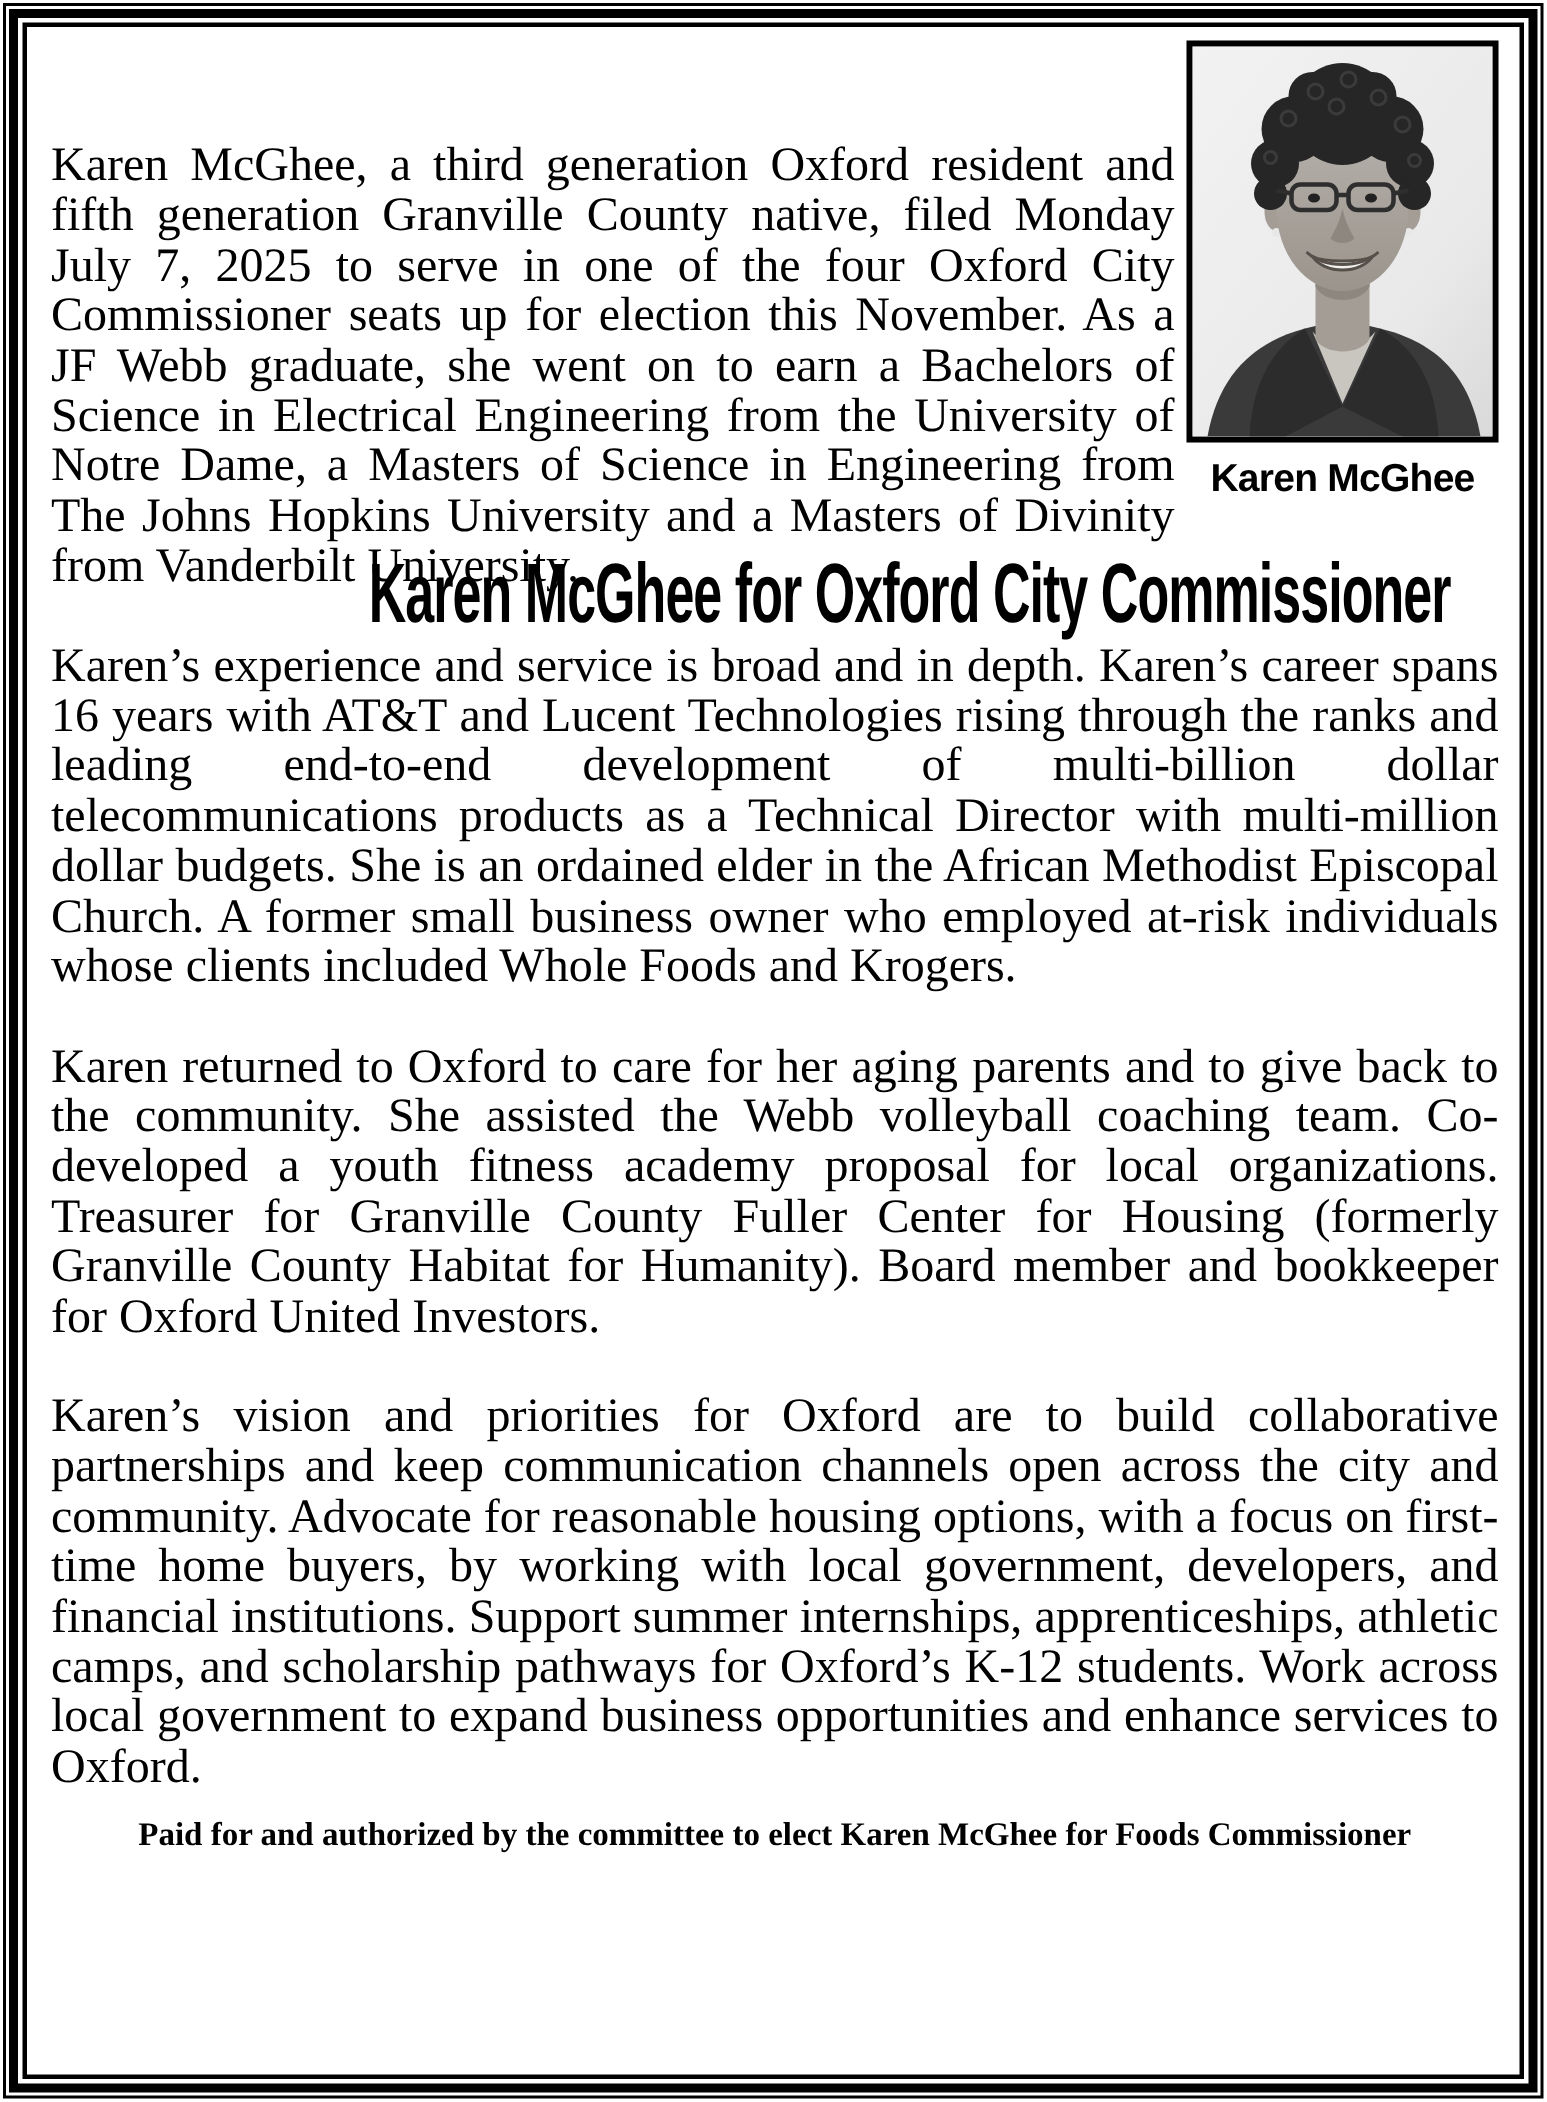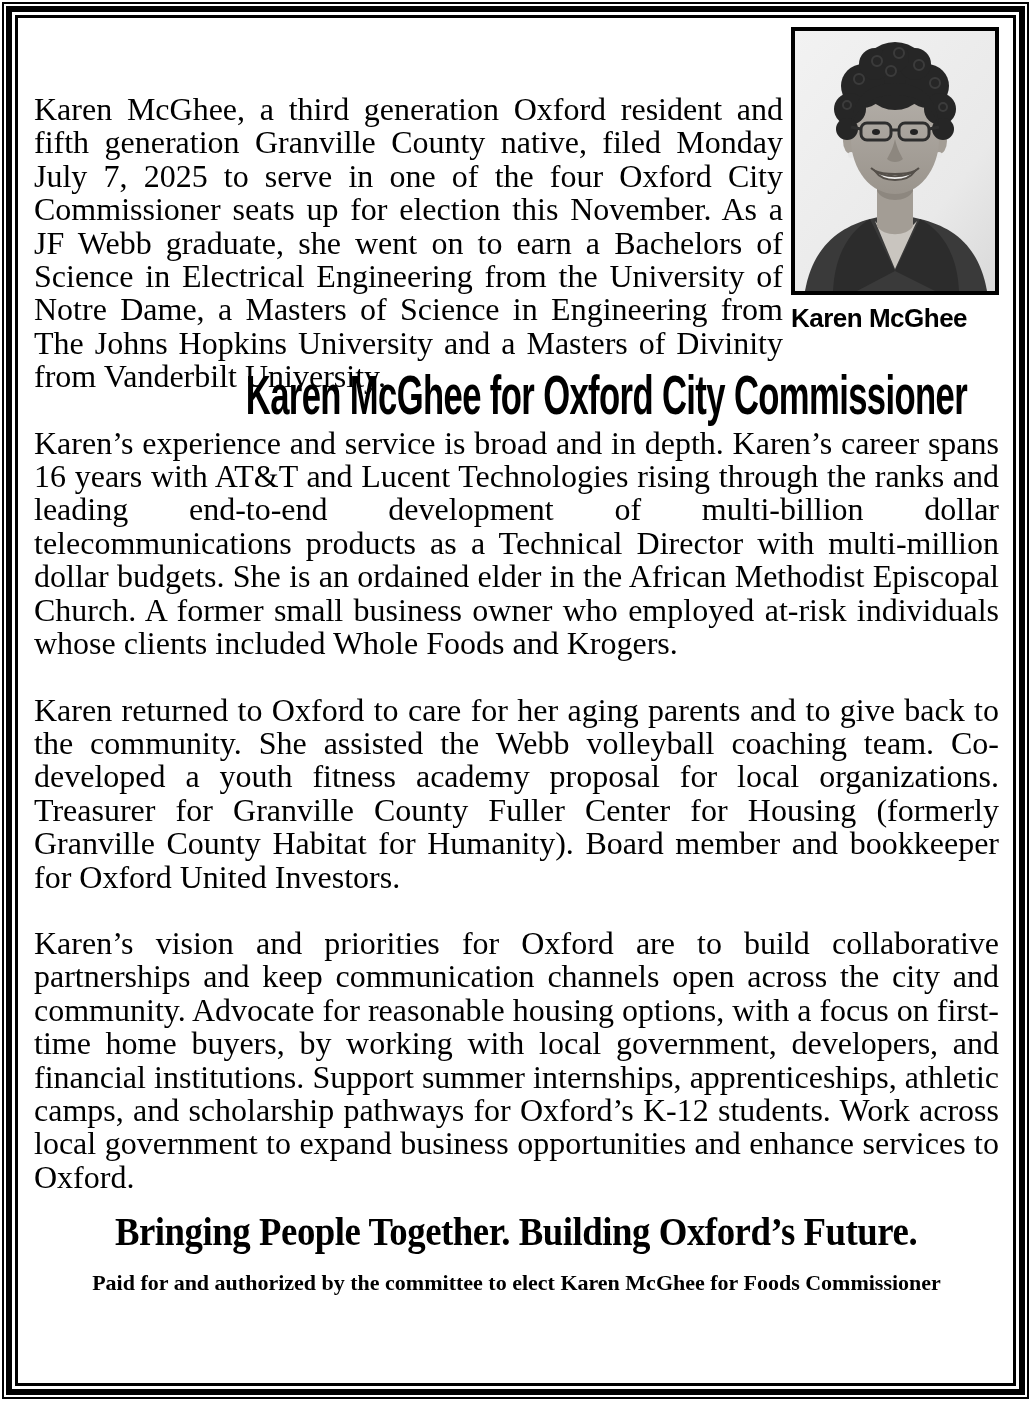--- a/index.html
+++ b/index.html
@@ -9,21 +9,21 @@
   .page { position: relative; width: 1031px; height: 1401px; background: #fff; }
 
   
   .frame-outer { position: absolute; inset: 2px; border: 2px solid #000; }
   .frame-mid   { position: absolute; inset: 2px; border: 6px solid #000; }
   .frame-inner { position: absolute; inset: 3px; border: 3px solid #000; overflow: hidden; }
 
   .content { position: absolute; inset: 0; padding: 5px 14px 0 16px; }
 
   
-  .photo-block { float: right; width: 208px; margin: 4px 0 34px 8px; }
+  .photo-block { float: right; width: 208px; margin: 4px 0 34px 8px; text-align: center; }
   .photo-frame { width: 208px; height: 268px; border: 4px solid #000; background: #ededed; }
   .photo-frame svg { display: block; width: 200px; height: 260px; }
   .photo-caption {
     margin-top: 9px;
     font-family: "Liberation Sans", sans-serif;
     font-weight: 700; font-size: 26px; line-height: 28px; letter-spacing: -0.5px;
     white-space: nowrap;
   }
 
   h1.headline { text-align: center; height: 58px; margin: 2px 0 10px 0; overflow: visible; }
@@ -146,20 +146,19 @@
             <div class="photo-caption">Karen McGhee</div>
           </aside>
 
           <h1 class="headline"><span class="headline-text">Karen McGhee for Oxford City Commissioner</span></h1>
 
           <p class="body-para">Karen McGhee, a third generation Oxford resident and fifth generation Granville County native, filed Monday July 7, 2025 to serve in one of the four Oxford City Commissioner seats up for election this November. As a JF Webb graduate, she went on to earn a Bachelors of Science in Electrical Engineering from the University of Notre Dame, a Masters of Science in Engineering from The Johns Hopkins University and a Masters of Divinity from Vanderbilt University.</p>
           <p class="body-para">Karen’s experience and service is broad and in depth. Karen’s career spans 16 years with AT&amp;T and Lucent Technologies rising through the ranks and leading end-to-end development of multi-billion dollar telecommunications products as a Technical Director with multi-million dollar budgets. She is an ordained elder in the African Methodist Episcopal Church. A former small business owner who employed at-risk individuals whose clients included Whole Foods and Krogers.</p>
           <p class="body-para">Karen returned to Oxford to care for her aging parents and to give back to the community. She assisted the Webb volleyball coaching team. Co-developed a youth fitness academy proposal for local organizations. Treasurer for Granville County Fuller Center for Housing (formerly Granville County Habitat for Humanity). Board member and bookkeeper for Oxford United Investors.</p>
           <p class="body-para">Karen’s vision and priorities for Oxford are to build collaborative partnerships and keep communication channels open across the city and community. Advocate for reasonable housing options, with a focus on first-time home buyers, by working with local government, developers, and financial institutions. Support summer internships, apprenticeships, athletic camps, and scholarship pathways for Oxford’s K-12 students. Work across local government to expand business opportunities and enhance services to Oxford.</p>
 
-          <div class="slogan"><span class="slogan-text">Bringing People Together. Building Oxford’s Future.</span></div>
           <div class="disclaimer">Paid for and authorized by the committee to elect Karen McGhee for Foods Commissioner</div>
 
         </div>
       </div>
     </div>
   </div>
 </div>
 
 </body></html>

